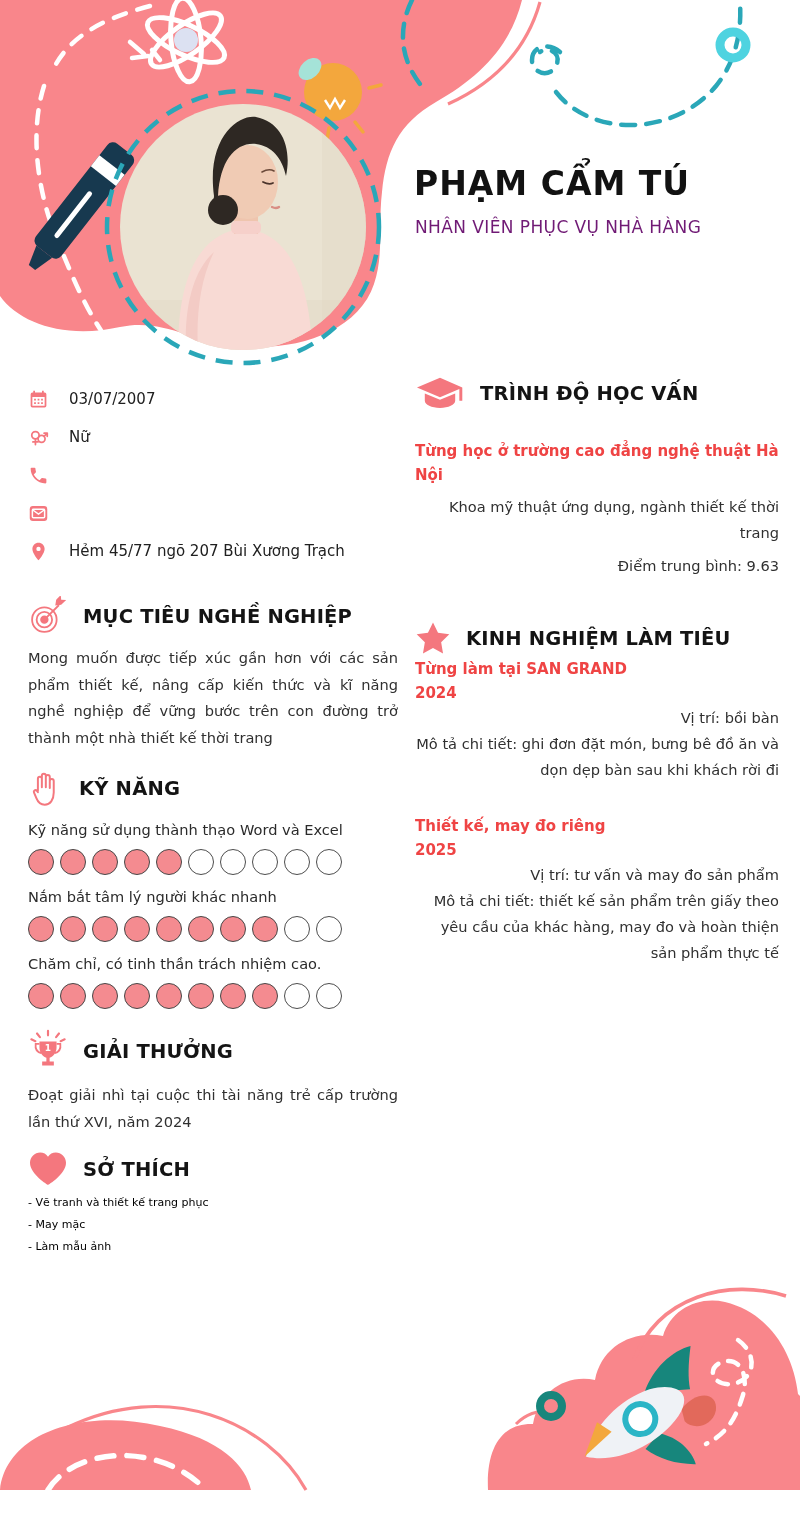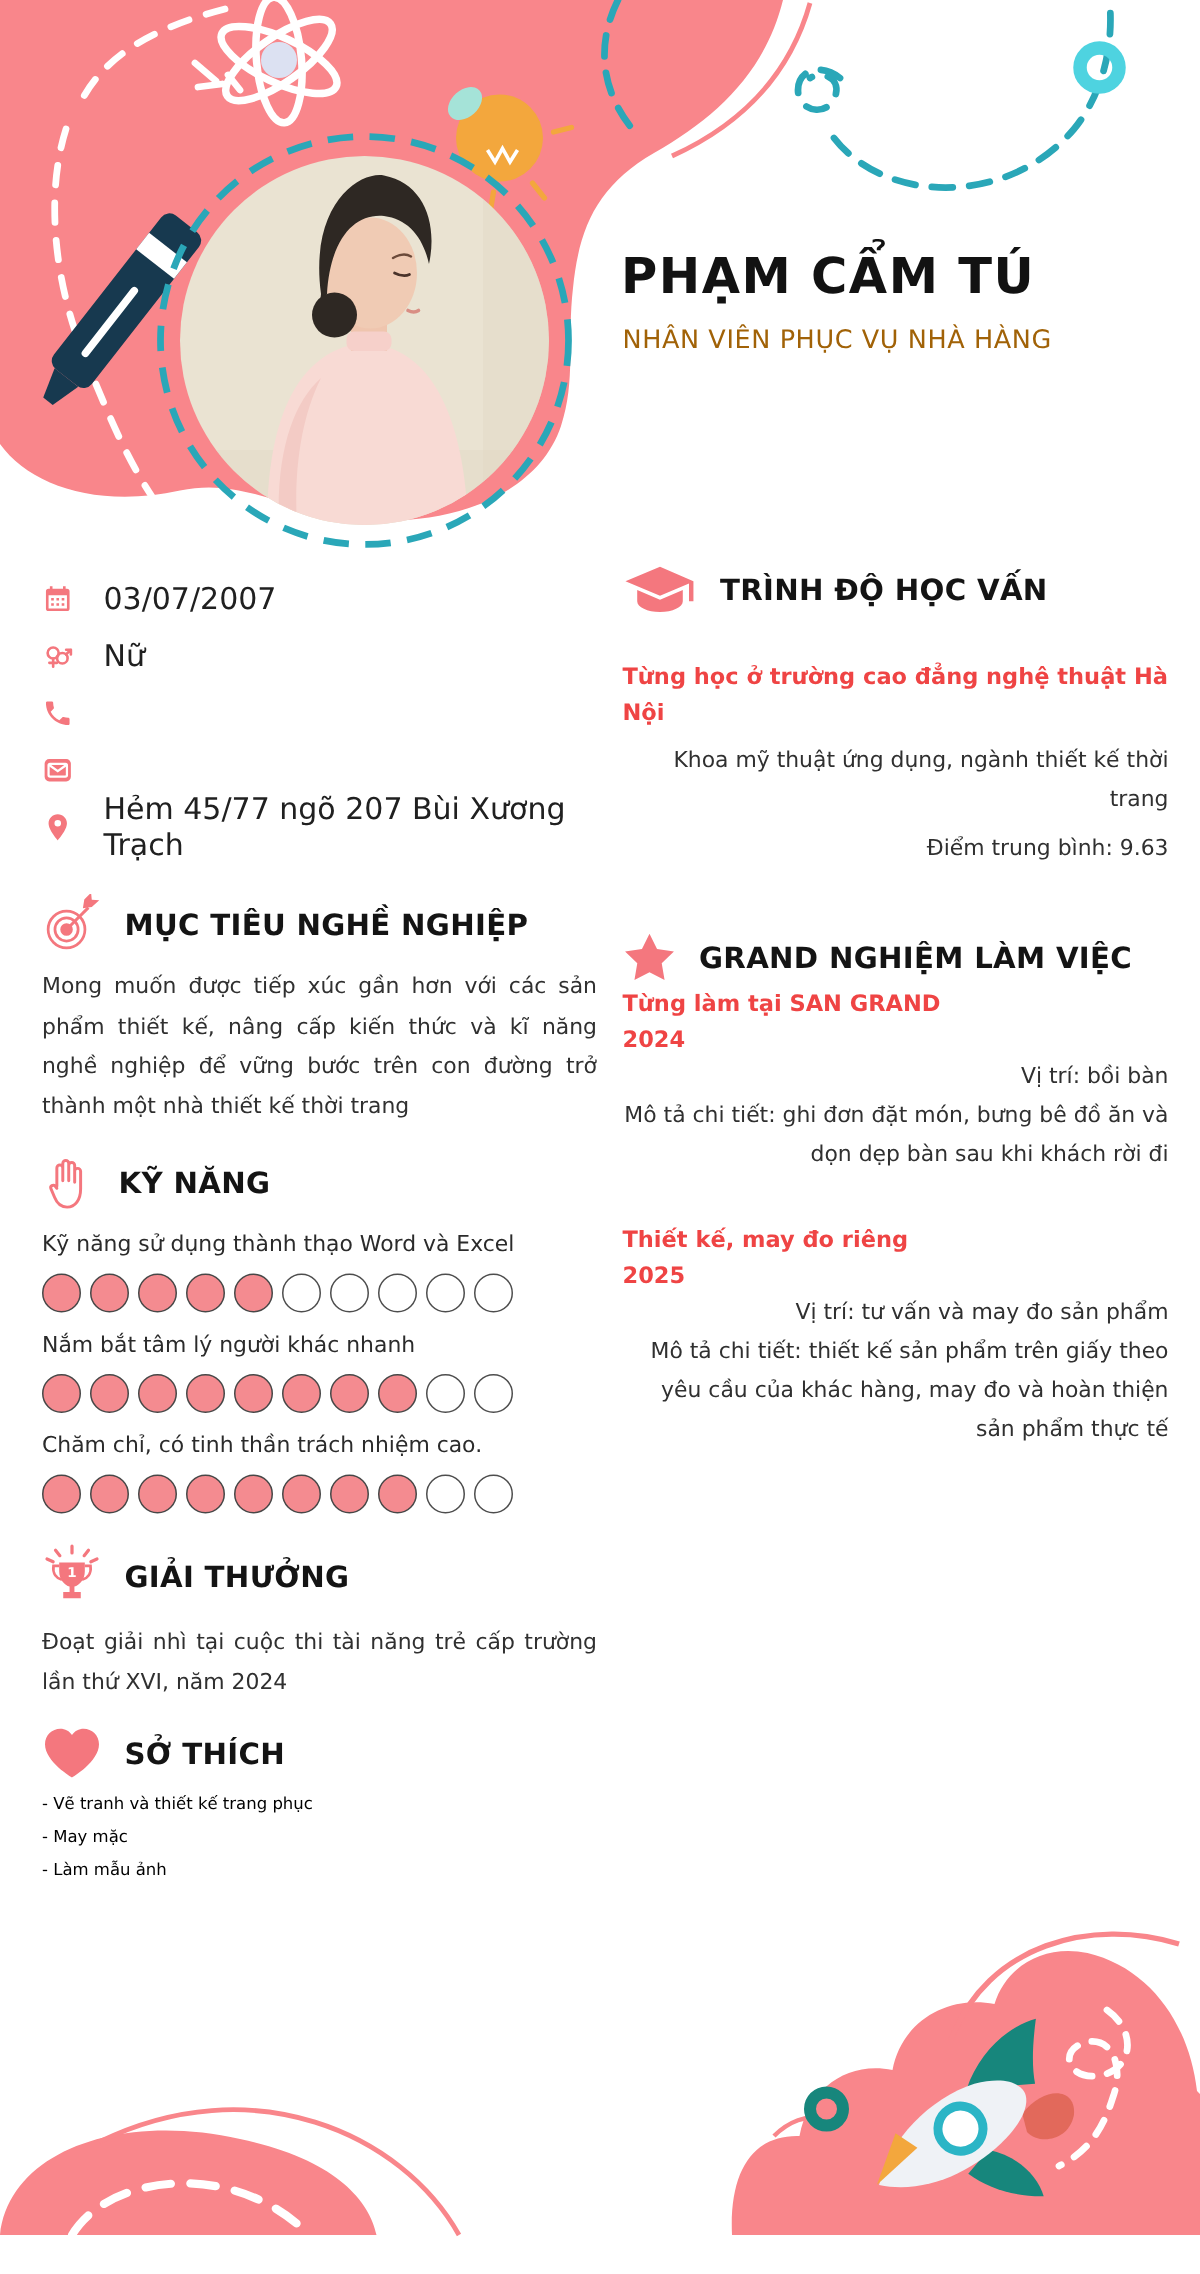--- a/index.html
+++ b/index.html
@@ -4,27 +4,27 @@
 <style>
   html,body{margin:0;padding:0;}
   body{
     width:800px;height:1516px;position:relative;background:#fff;overflow:hidden;
     font-family:"DejaVu Sans","Liberation Sans",sans-serif;color:#333;
   }
   svg{display:block;}
   .abs{position:absolute;}
   
   .name{position:absolute;left:414px;top:164px;font-size:33px;font-weight:700;color:#121212;letter-spacing:1px;white-space:nowrap;}
-  .role{position:absolute;left:415px;top:217px;font-size:17px;color:#a16207;letter-spacing:.4px;white-space:nowrap;}
+  .role{position:absolute;left:415px;top:217px;font-size:17px;color:#701a75;letter-spacing:.4px;white-space:nowrap;}
   
   .col-left{position:absolute;left:28px;top:380px;width:370px;}
   .col-right{position:absolute;left:415px;top:376px;width:364px;}
   .contact-row{display:flex;align-items:center;gap:20px;height:38px;}
   .contact-row .ci{width:21px;height:21px;flex:none;}
-  .cv{font-size:20px;color:#202020;}
+  .cv{font-size:15px;color:#202020;}
   .sec-head{display:flex;align-items:center;gap:15px;}
   .sec-head .ic{flex:none;}
   .sec-head .t{font-size:19.5px;font-weight:700;color:#141414;letter-spacing:.2px;}
   .par{font-size:14.6px;line-height:1.83;color:#303030;text-align:justify;}
   .skill-label{font-size:14.6px;color:#2b2b2b;margin-top:13px;}
   .dots{display:flex;gap:6px;margin-top:11px;}
   .dot{width:26px;height:26px;border-radius:50%;border:1.6px solid #4d4d4d;background:#fff;box-sizing:border-box;}
   .dot.f{background:#F48B90;border-color:#474747;}
   .hob{font-size:11px;color:#000000;margin-top:9px;}
   .b15{font-size:15px;font-weight:700;color:#ef4444;line-height:1.6;}
@@ -272,21 +272,21 @@
   <div class="b15" style="margin-top:28px;">Từng học ở trường cao đẳng nghệ thuật Hà Nội</div>
   <div class="l15" style="margin-top:7px;">Khoa mỹ thuật ứng dụng, ngành thiết kế thời trang</div>
   <div class="l15" style="margin-top:6px;">Điểm trung bình: 9.63</div>
 
   <div class="sec-head" style="margin-top:42px;">
     <span class="ic">
       <svg viewBox="0 0 38 38" width="36" height="36">
           <path fill="#F4777E" d="M19 1.5l5.3 10.8 11.9 1.7-8.6 8.4 2 11.8L19 28.6 8.4 34.2l2-11.8-8.6-8.4 11.9-1.7z"></path>
         </svg>
     </span>
-    <span class="t">GRAND NGHIỆM LÀM VIỆC</span>
+    <span class="t">KINH NGHIỆM LÀM TIÊU</span>
   </div>
 
   <div style="">
     <div class="b15">Từng làm tại SAN GRAND</div>
     <div class="b15">2024</div>
     <div class="l15">Vị trí: bồi bàn</div>
     <div class="l15 par" style="margin-top:0;">Mô tả chi tiết: ghi đơn đặt món, bưng bê đồ ăn và dọn dẹp bàn sau khi khách rời đi</div>
   </div>
 
   <div style="margin-top:30px;">

